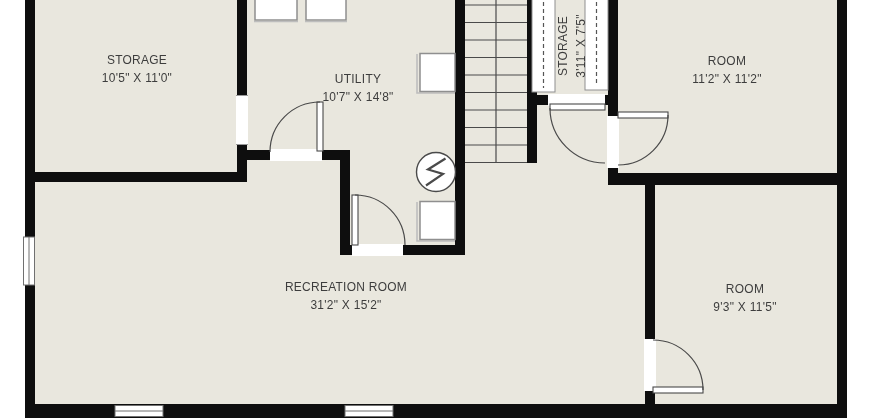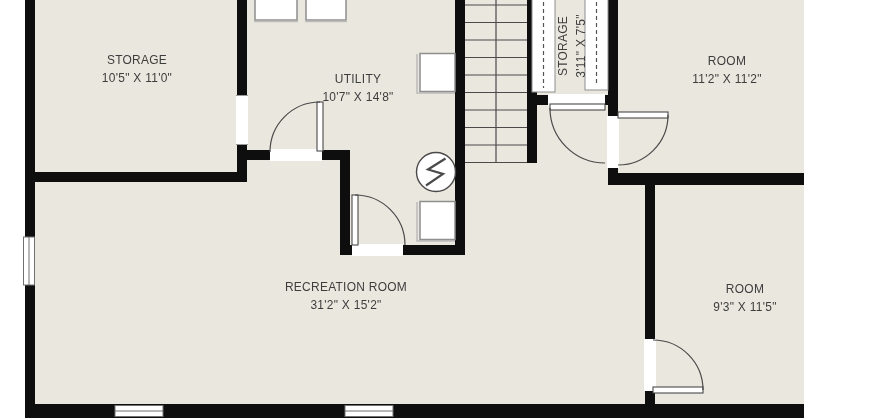--- a/index.html
+++ b/index.html
@@ -1,17 +1,17 @@
 <!DOCTYPE html>
 <html style="--background: #ffffff; --floor: #e9e7de; --wall: #0e0e0e; --line: #4a4a4a; --fixture_border: #8f8f8f; --text: #3d3d3d;"><head>
 <meta charset="utf-8">
 <style>
   html,body{margin:0;padding:0;background:#fff;}
   #plan{
-    position:relative;width:804px;height:420px;background:var(--background,#fff);
+    position:relative;width:870px;height:420px;background:var(--background,#fff);
     overflow:hidden;font-family:"Liberation Sans",sans-serif;
   }
   #plan svg{position:absolute;left:0;top:0;}
   .wall{fill:var(--wall,#0e0e0e);}
   .floor{fill:var(--floor,#e9e7de);}
   .opening{fill:#ffffff;}
   .thin{stroke:var(--line,#4a4a4a);stroke-width:1.2;fill:none;}
   .leaf{fill:#ffffff;stroke:var(--line,#4a4a4a);stroke-width:1.1;}
   .shelf{fill:#ffffff;stroke:var(--fixture_border,#8f8f8f);stroke-width:1;}
   .shelfrod{stroke:#555;stroke-width:1.2;stroke-dasharray:4 3;fill:none;}

